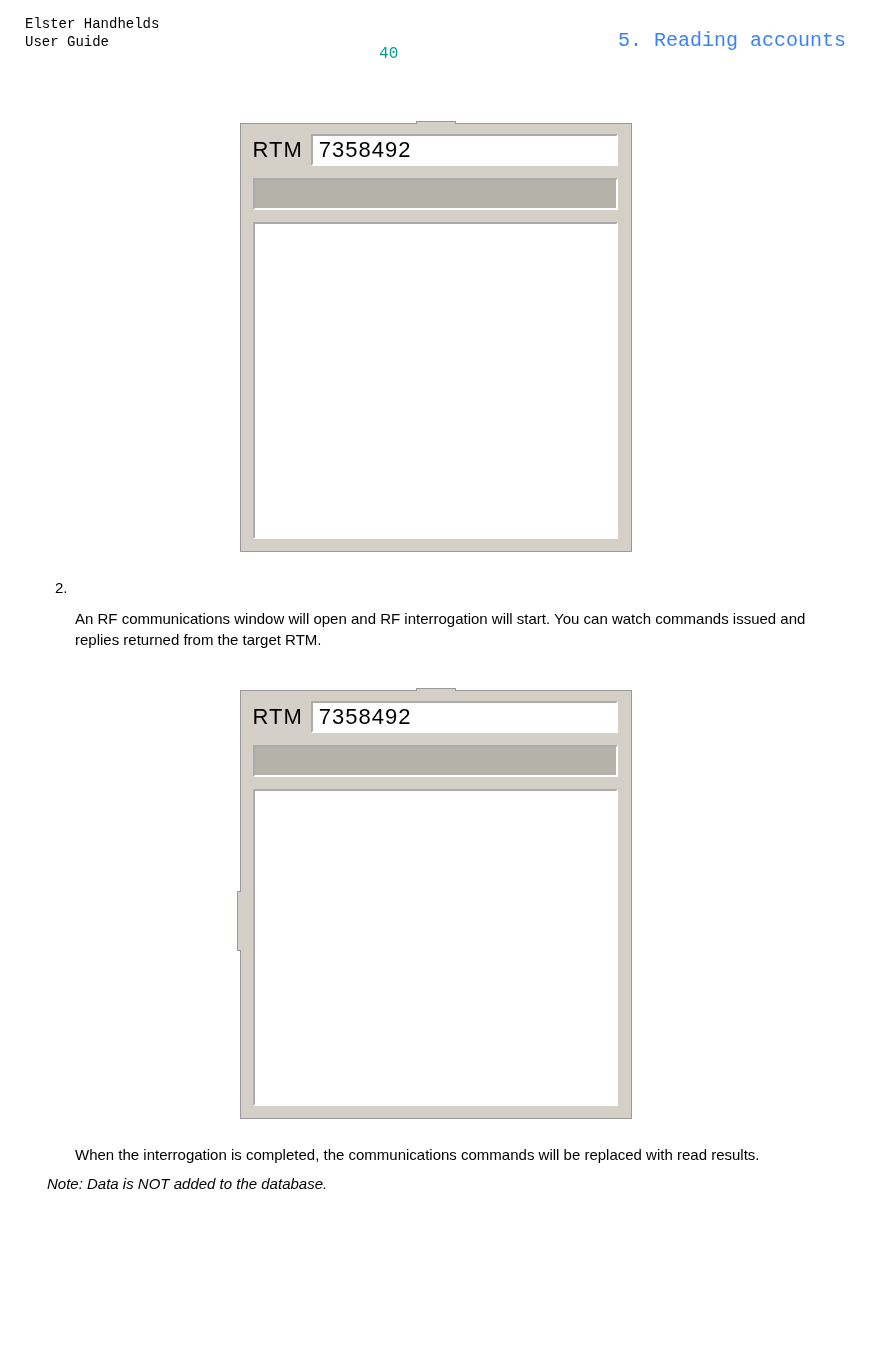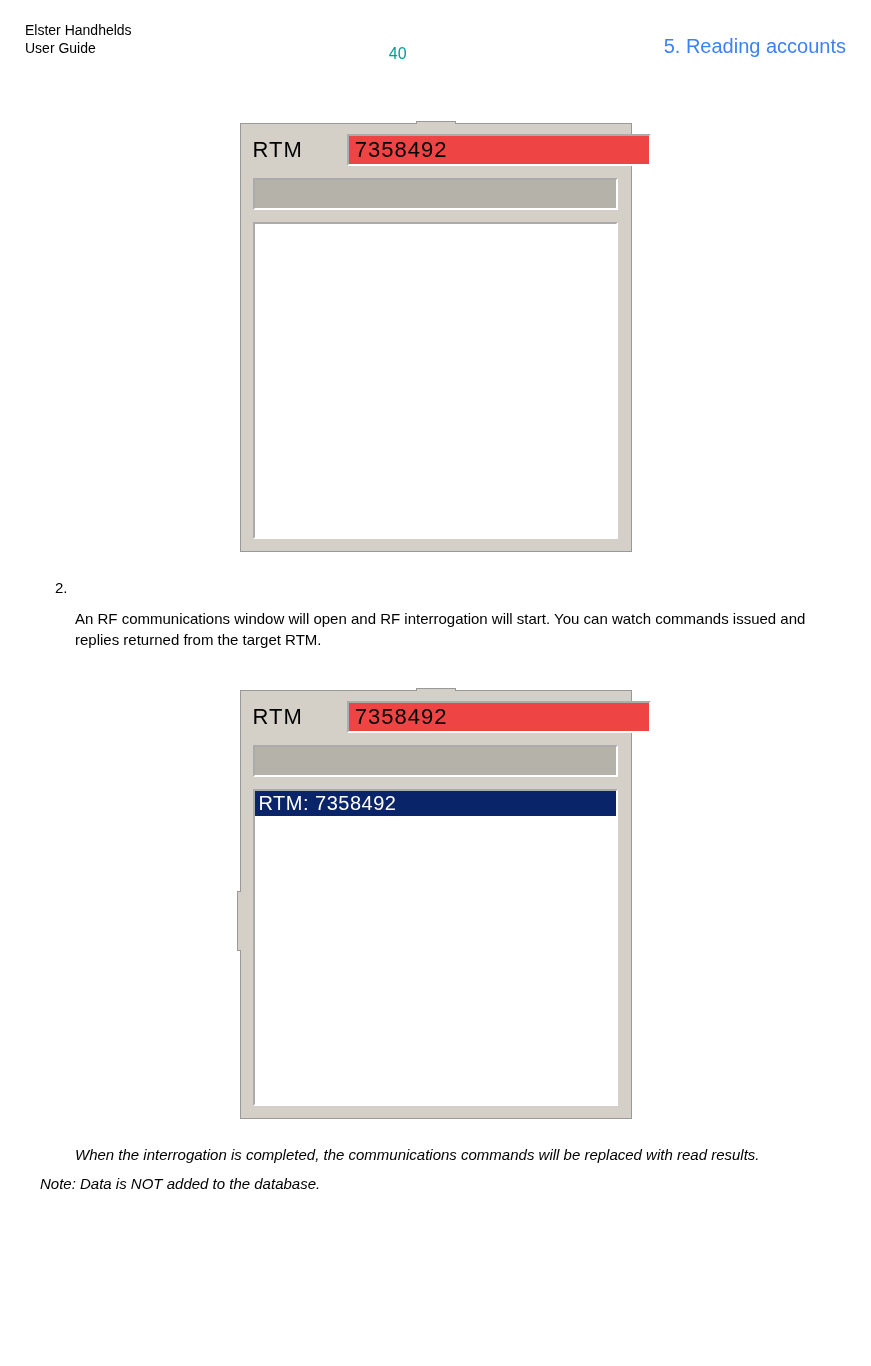--- a/index.html
+++ b/index.html
@@ -12,22 +12,23 @@
       background: #fff;
       width: 871px;
       height: 1366px;
       padding: 15px 25px;
       color: #000;
       font-size: 15px;
     }
     .header {
       display: flex;
       justify-content: space-between;
-      align-items: center;
+      align-items: flex-start;
       margin-bottom: 60px;
+      font-family: Liberation Mono, monospace;
     }
     .header-left {
       font-size: 14px;
       line-height: 1.3;
     }
     .header-center {
       color: #009c98;
       font-size: 16px;
       margin-top: 30px;
     }
@@ -68,27 +69,26 @@
       margin-bottom: 12px;
     }
     .rtm-label {
       font-family: "Microsoft Sans Serif", Tahoma, sans-serif;
       font-size: 22px;
       letter-spacing: 1px;
     }
     .rtm-input {
       flex: 1;
       border: 2px inset #fff;
-      background: #ef4444;
+      background: #ffffff;
       font-family: "Microsoft Sans Serif", Tahoma, sans-serif;
       font-size: 22px;
       padding: 2px 6px;
       height: 32px;
       letter-spacing: 1px;
-      margin-left: 36px;
     }
     .gray-bar {
       height: 32px;
       border: 2px inset #fff;
       background: #b5b3a9;
       margin-bottom: 12px;
     }
     .list-area {
       border: 2px inset #fff;
       background: #fff;
@@ -124,25 +124,24 @@
       margin-right: 20px;
       margin-bottom: 40px;
       line-height: 1.4;
     }
     .step-body2 {
       margin-left: 50px;
       margin-right: 40px;
       margin-bottom: 10px;
       margin-top: 20px;
       line-height: 1.4;
-      font-style: italic;
     }
     .note {
       font-style: italic;
-      margin-left: 15px;
+      margin-left: 22px;
       margin-top: 5px;
     }
     .window-left-tab {
       position: absolute;
       left: -4px;
       top: 200px;
       width: 4px;
       height: 60px;
       background: #d4d0c8;
       border: 1px solid #999;
@@ -184,20 +183,19 @@
   <div class="screenshot-window">
     <div class="titlebar-notch"></div>
     <div class="window-left-tab"></div>
     <div class="window-inner">
       <div class="rtm-row">
         <span class="rtm-label">RTM</span>
         <input class="rtm-input" type="text" value="7358492" style="">
       </div>
       <div class="gray-bar"></div>
       <div class="list-area h2" id="list2">
-          <div class="list-line selected">RTM: 7358492</div>
         </div>
     </div>
   </div>
 </div>
 
 <div class="step-body2">When the interrogation is completed, the communications commands will be replaced with read results.</div>
 <div class="note">Note: Data is NOT added to the database.</div>
 
 </body></html>

